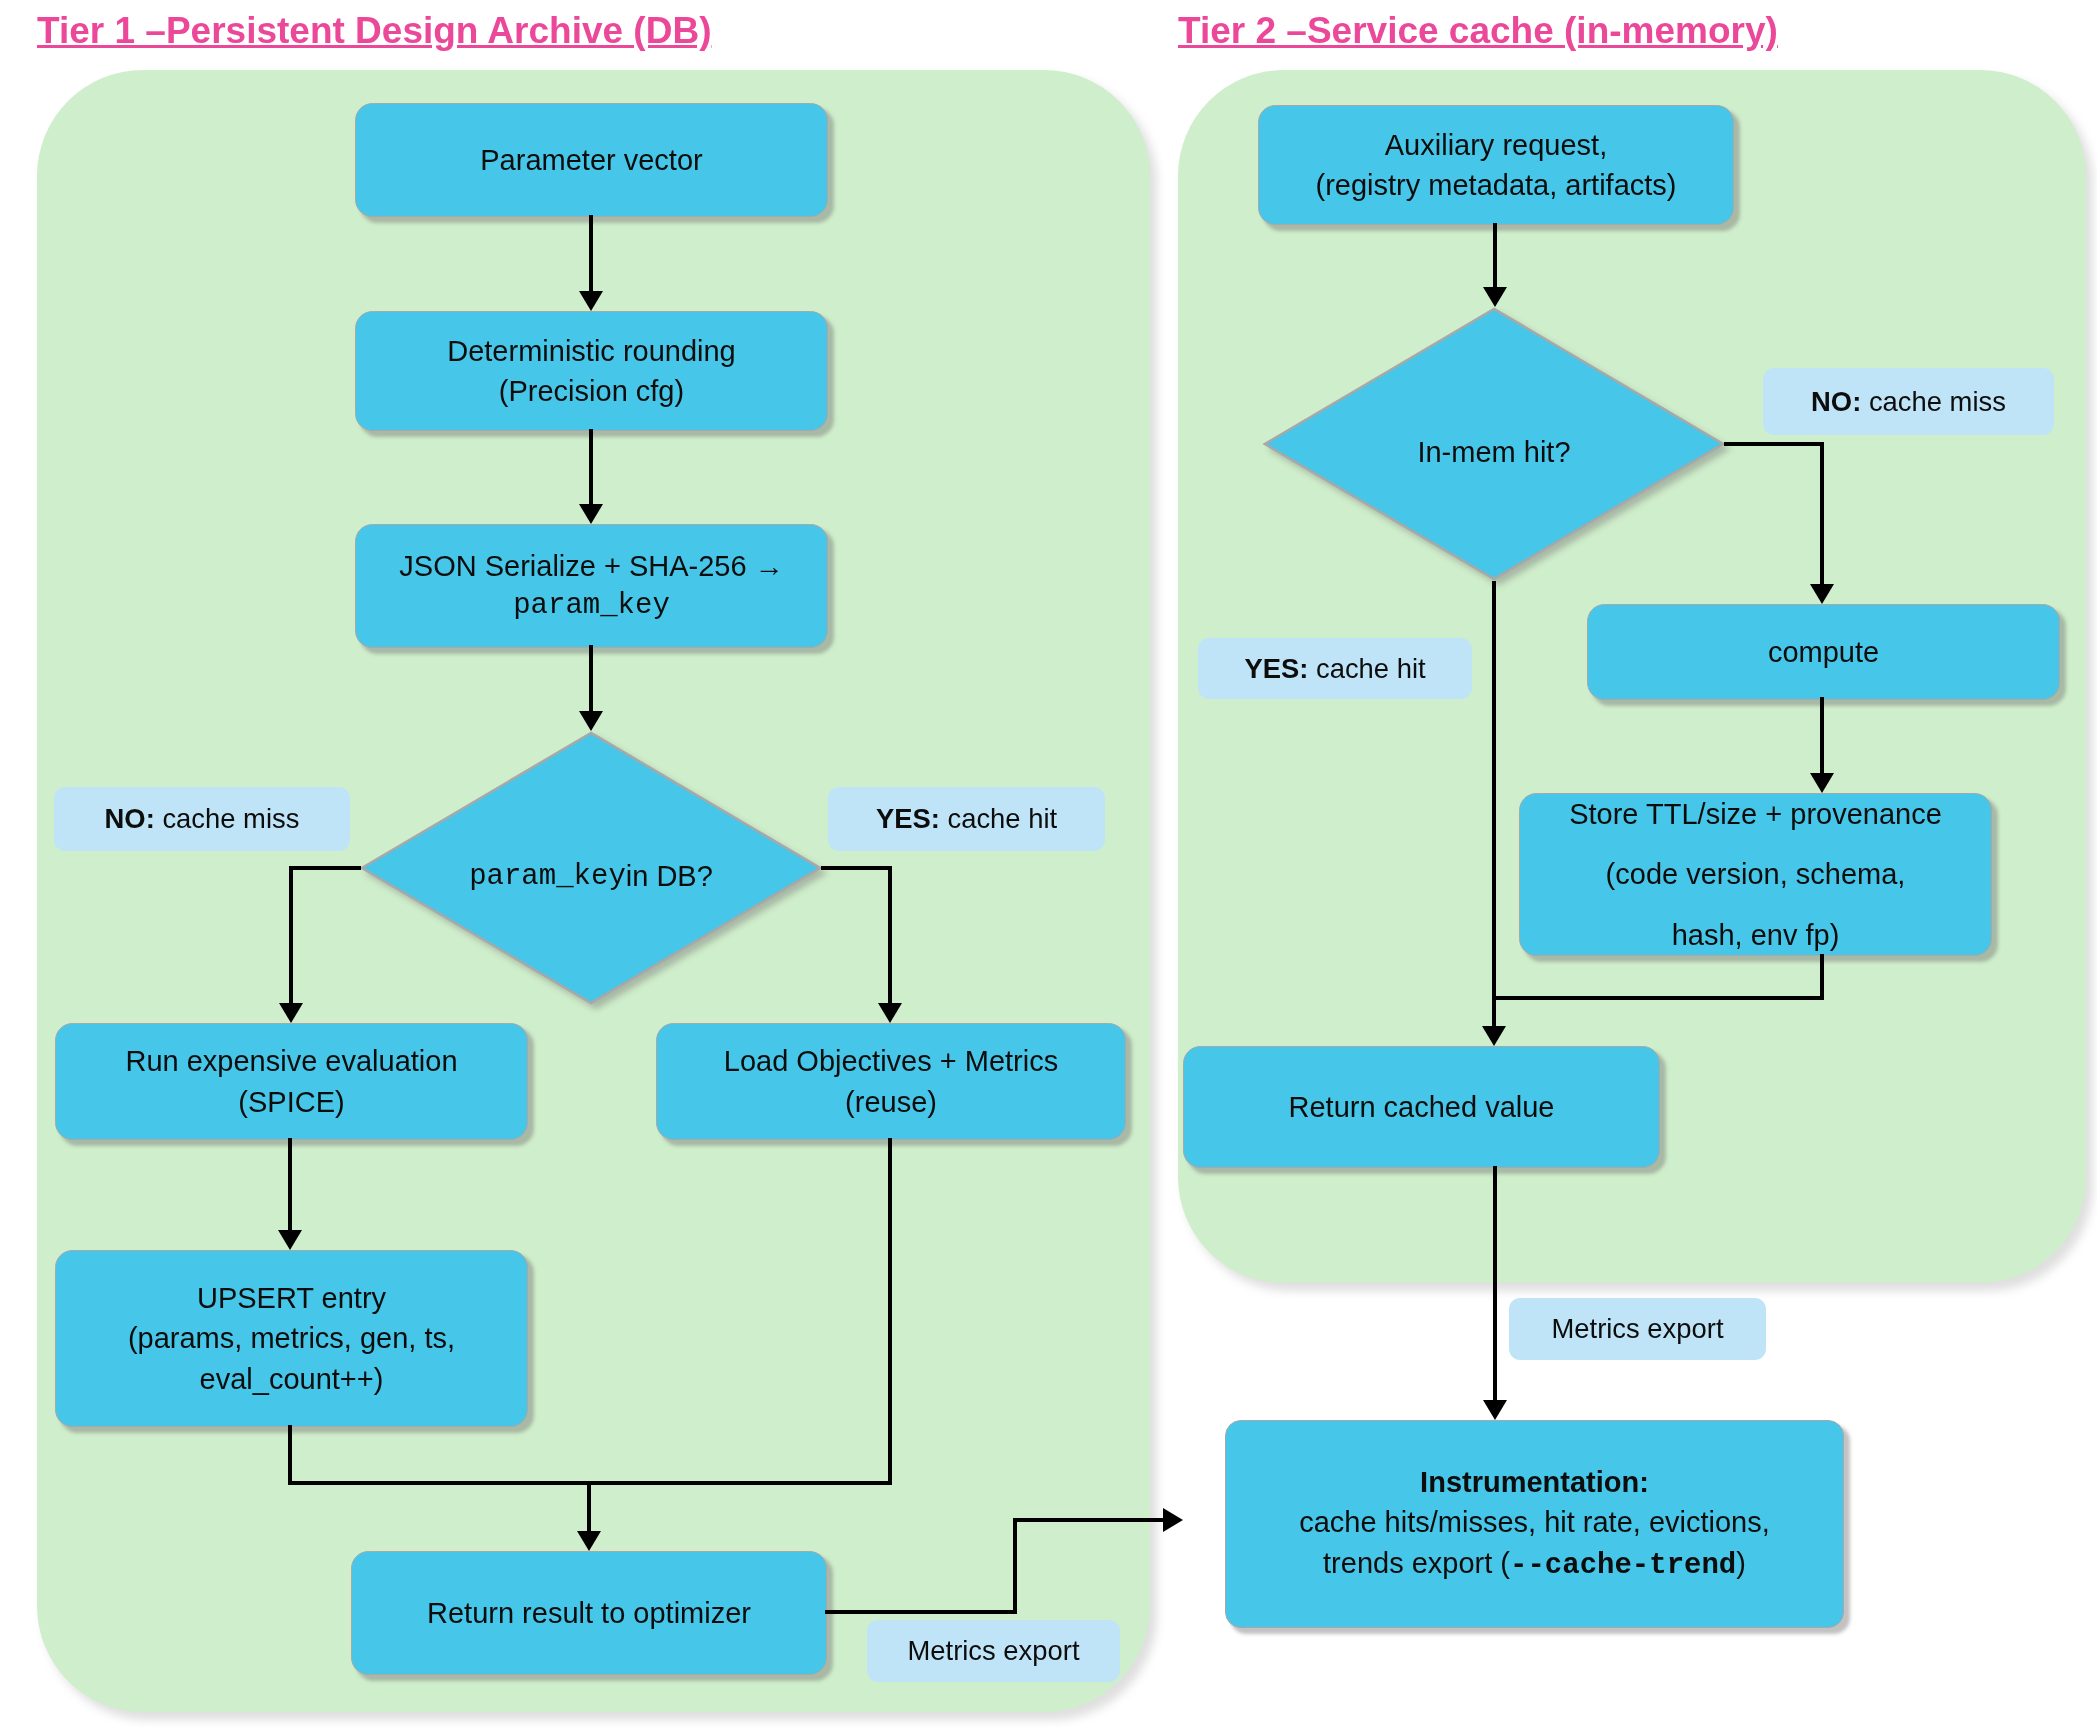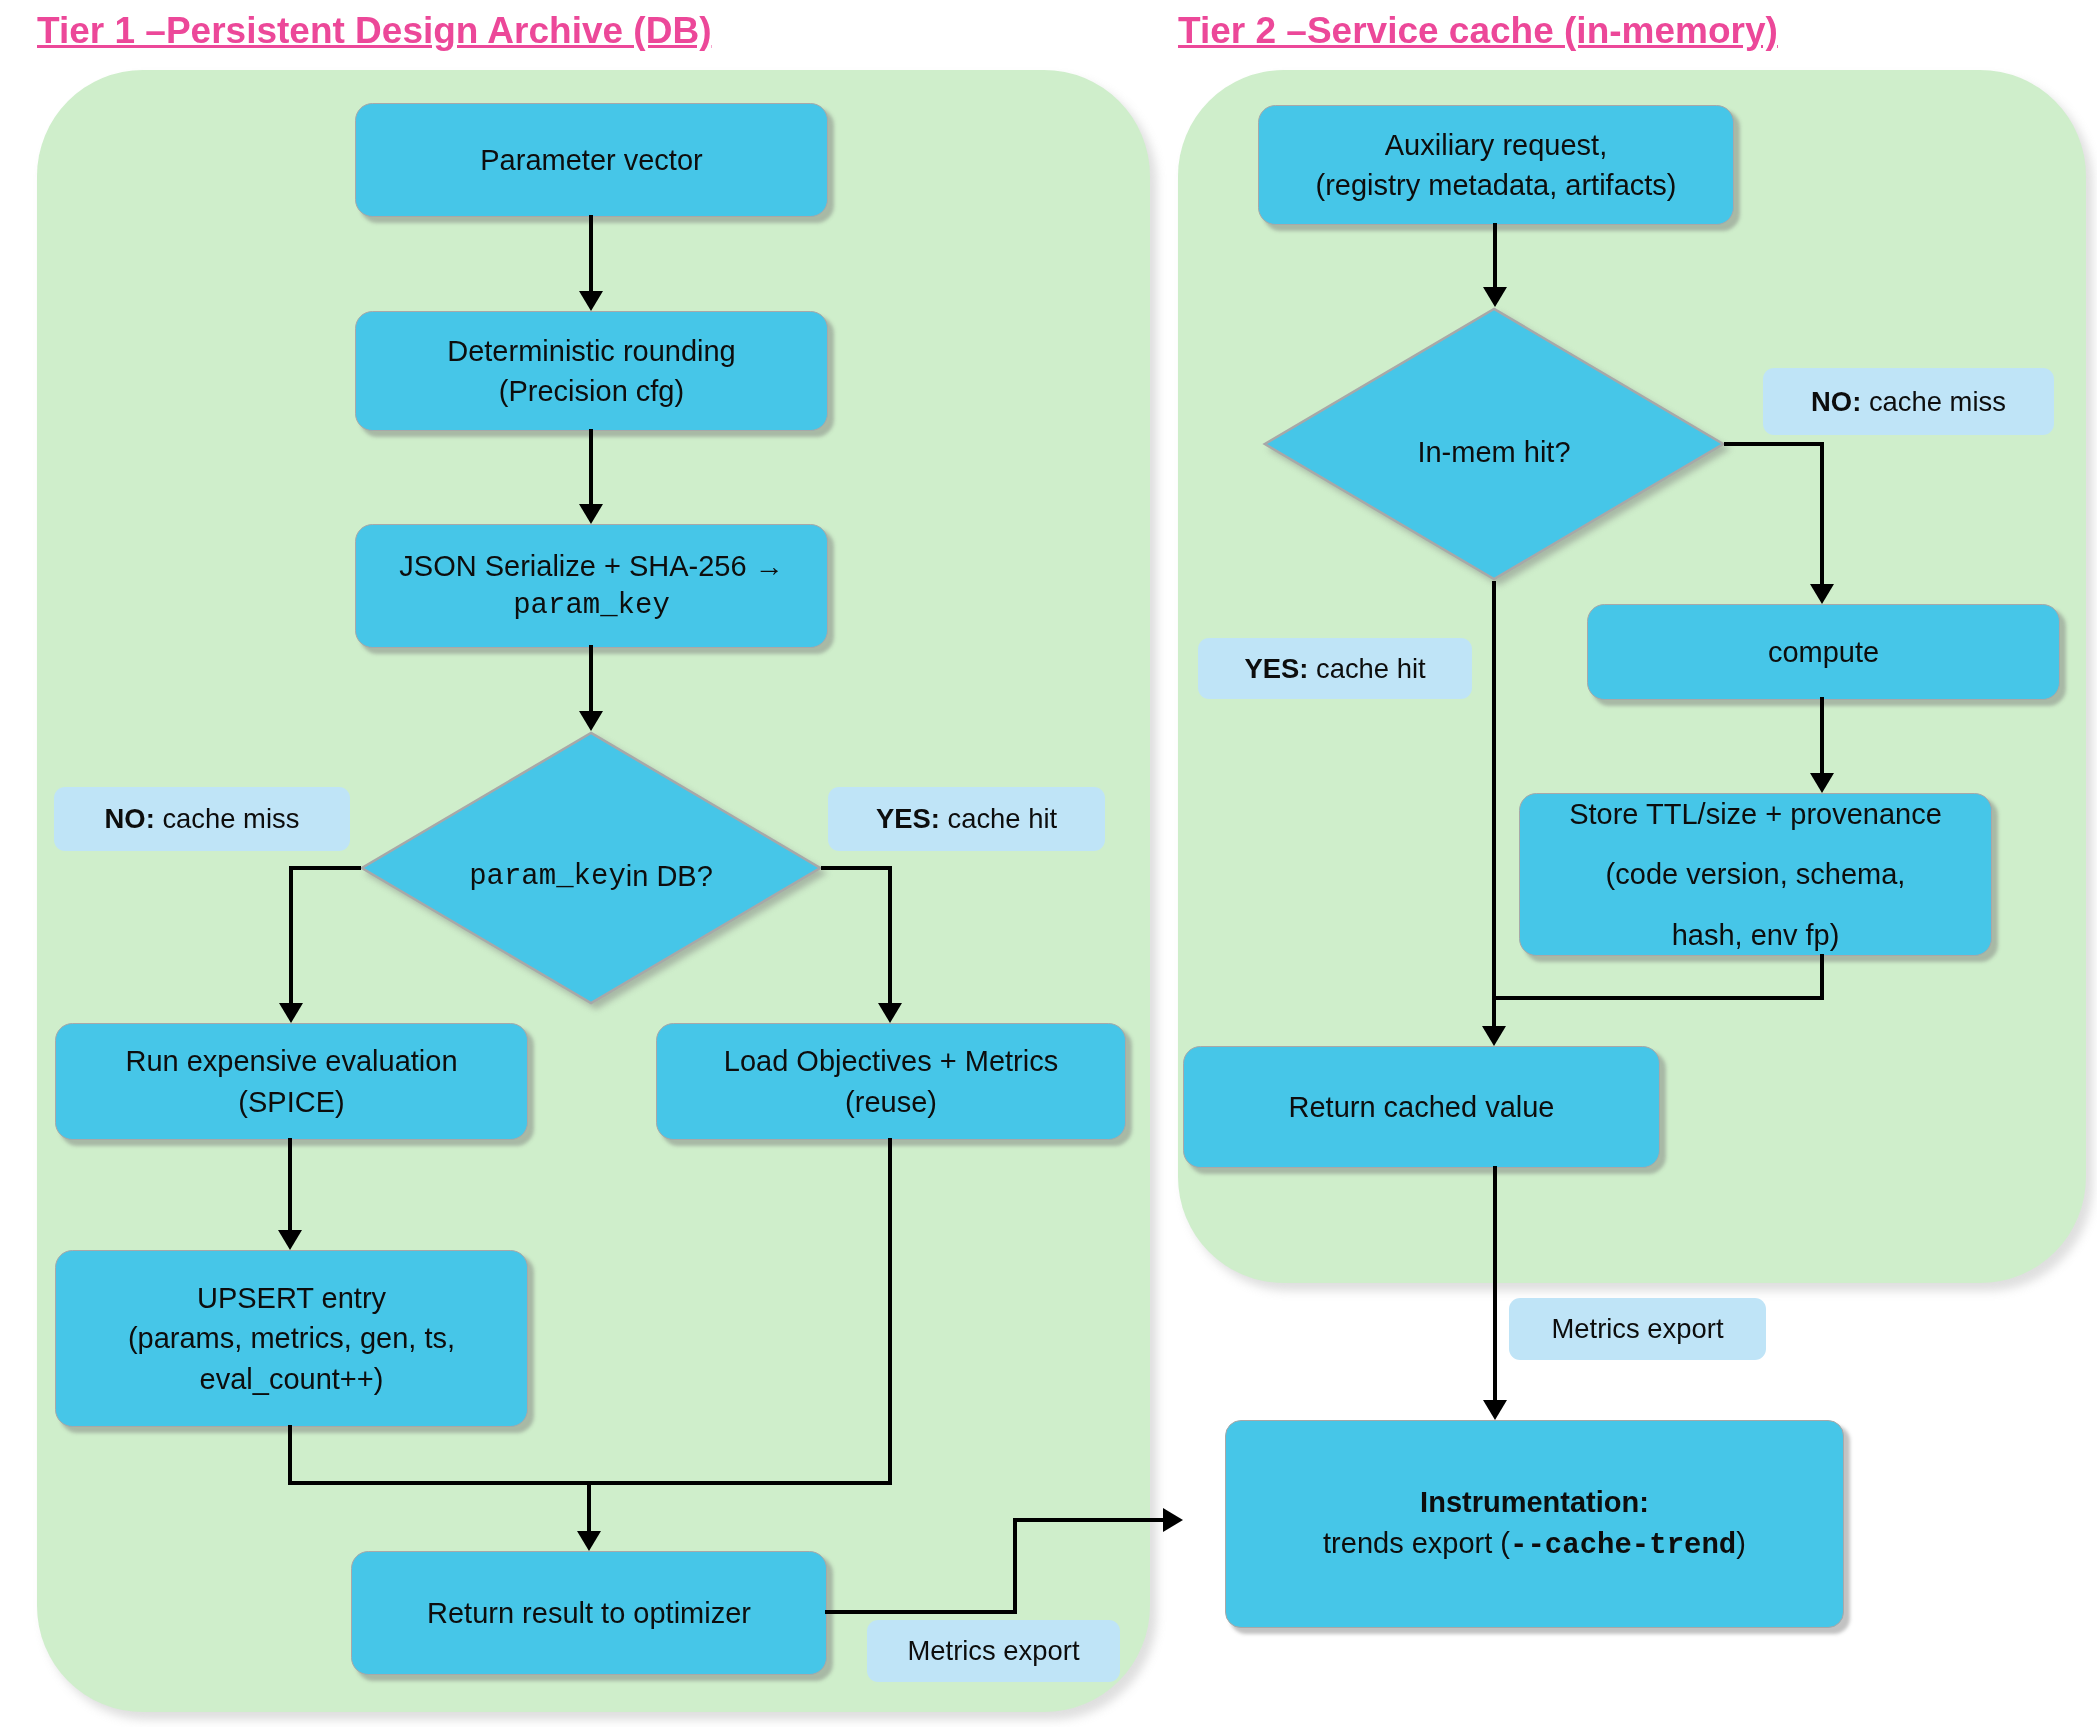--- a/index.html
+++ b/index.html
@@ -127,20 +127,21 @@
   <div class="node" style="left:1183px;top:1046px;width:475px;height:120px;">
     <div>Return cached value</div>
   </div>
 
   <div class="tag" style="left:1509px;top:1298px;width:257px;height:62px;">
     <span>Metrics export</span>
   </div>
 
   <div class="node" style="left:1185px;top:1420px;width:617px;height:206px;border-radius:16px;margin-left:40px;">
     <div class="b">Instrumentation:</div>
+    <div>cache hits/misses, hit rate, evictions,</div>
     <div>
       <span>trends export (</span><span class="mono-b">--cache-trend</span><span>)</span>
     </div>
   </div>
 
   <div class="seg" style="left:589px;top:215px;width:3.7px;height:81px;"></div>
   <div class="arr-d" style="left:579px;top:291px;"></div>
 
   <div class="seg" style="left:589px;top:429px;width:3.7px;height:78px;"></div>
   <div class="arr-d" style="left:579px;top:504px;"></div>

